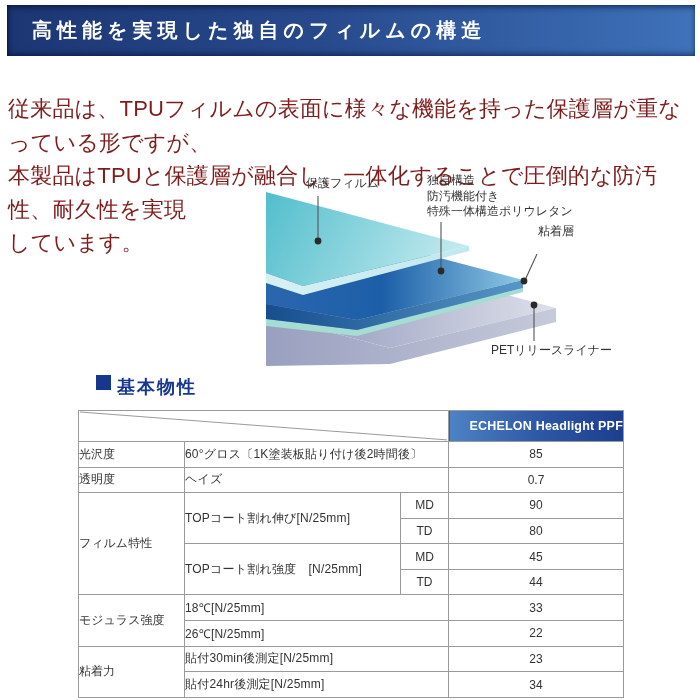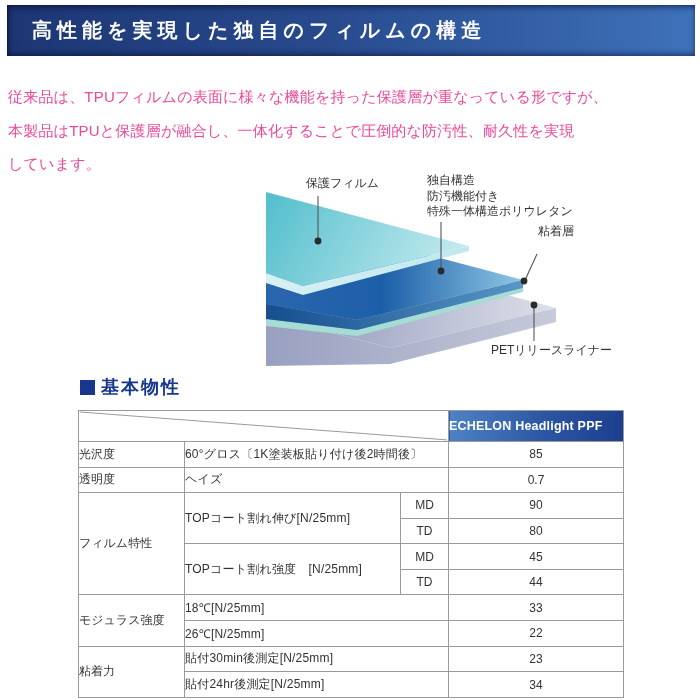--- a/index.html
+++ b/index.html
@@ -14,47 +14,47 @@
     box-shadow:inset 0 4px 6px -2px rgba(0,0,40,.55), inset 0 -4px 6px -2px rgba(0,0,40,.45), inset 3px 0 5px -2px rgba(0,0,40,.4);
     display:flex;align-items:center;
   }
   .banner-title{
     color:#ffffff;font-family:"Liberation Serif", serif;
     font-size:20px;letter-spacing:5px;font-weight:600;
     padding-left:25px;white-space:nowrap;
   }
   
   .intro{
-    position:absolute;left:8px;top:80px;width:688px;
-    font-size:15px;line-height:33.5px;color:#ec4899;letter-spacing:.2px;
+    position:absolute;left:8px;top:92px;width:688px;
+    font-size:22px;line-height:33.5px;color:#7f1d1d;letter-spacing:.2px;
   }
   
   .diagram{position:absolute;left:0;top:170px;width:700px;height:202px;}
   .diagram svg{position:absolute;left:0;top:0;}
   .dlabel{position:absolute;font-size:12px;color:#333;line-height:15.5px;white-space:nowrap;}
   
-  .section-title{position:absolute;left:80px;top:375px;display:flex;align-items:center;font-family:Liberation Serif, serif;}
+  .section-title{position:absolute;left:96px;top:375px;display:flex;font-family:Liberation Serif, serif;}
   .blue-square{width:15px;height:15px;background:#17378f;display:inline-block;}
   .section-title-text{color:#17378f;font-size:18px;font-weight:bold;letter-spacing:2px;margin-left:6px;}
   
   .props-table-wrap{position:absolute;left:78px;top:410px;width:545px;height:286px;}
   table.props{
     border-collapse:collapse;table-layout:fixed;width:545px;height:286px;
     font-size:12px;color:#333;
   }
   table.props td{border:1px solid #9a9a9a;padding:0;vertical-align:middle;overflow:hidden;}
   td.cat{padding-left:12px;text-align:left;}
   td.cond{padding-left:14px;text-align:left;letter-spacing:.2px;margin-top:24px;}
   td.sub{text-align:center;}
   td.val{text-align:center;}
   td.diag-cell{position:relative;background:#fff;}
   td.diag-cell svg{display:block;width:100%;height:100%;}
   td.prod-head{
     background:linear-gradient(90deg,#4d82c4 0%,#2c55a3 55%,#1d3e8e 100%);
-    color:#ffffff;font-weight:bold;text-align:left;font-size:12.5px;letter-spacing:.2px;
+    color:#ffffff;font-weight:bold;text-align:right;font-size:12.5px;letter-spacing:.2px;
   }
   tr.hdr{height:30px;}
   tr.r{height:25.6px;}
 </style>
 </head>
 <body>
 
 <div class="page">
 
   <div class="banner">

